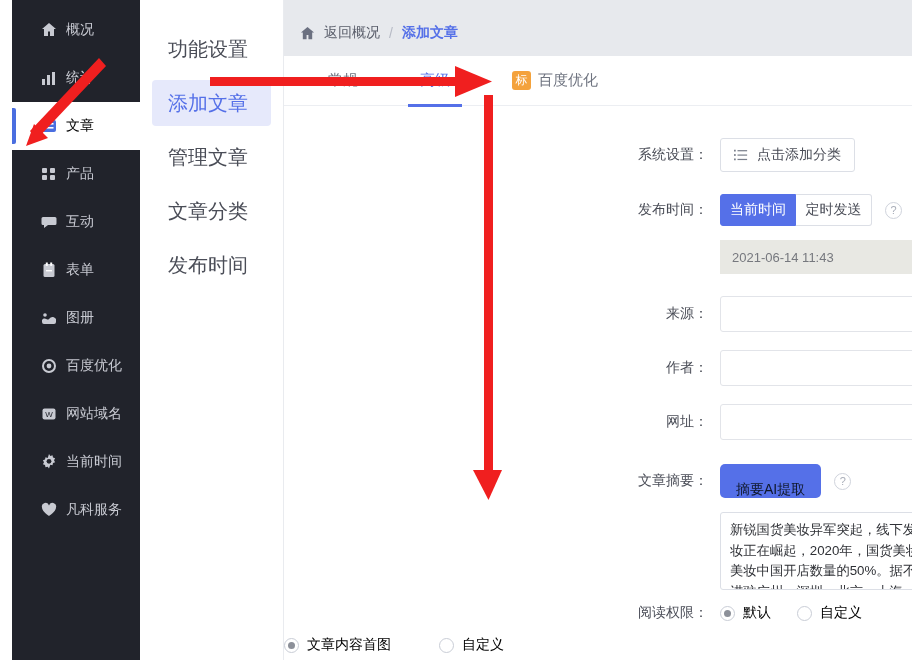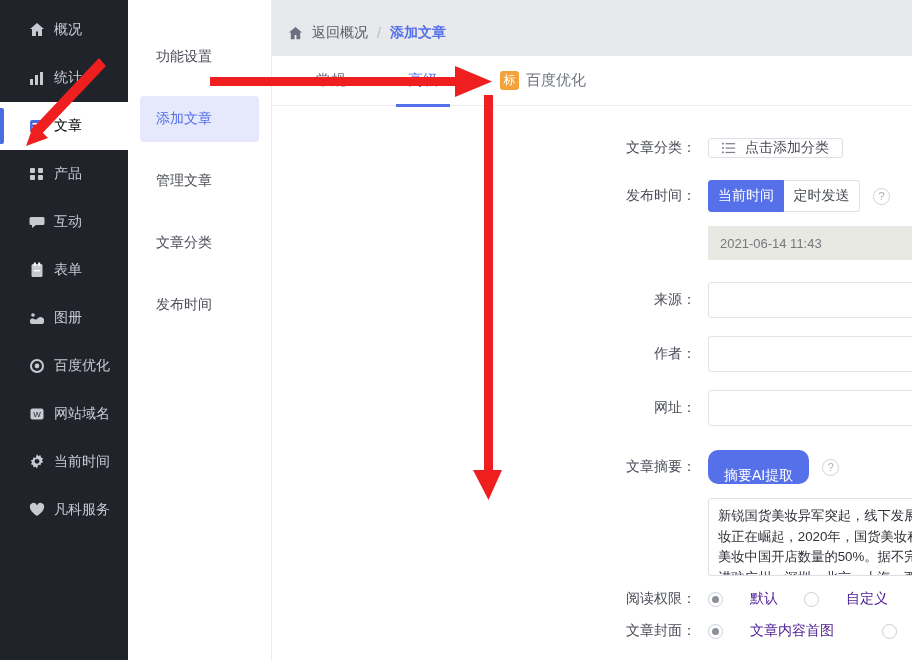--- a/index.html
+++ b/index.html
@@ -10,20 +10,21 @@
     overflow: hidden;
   }
   .app { position: relative; width: 912px; height: 660px; display: flex; }
 
   
   .sidebar {
     width: 128px; height: 660px;
     background: #21232b;
     flex: 0 0 128px;
     padding-top: 6px;
+    margin-left: 12px;
   }
   .side-item {
     position: relative;
     height: 48px;
     display: flex;
     align-items: center;
     padding-left: 28px;
     color: #c8cad2;
     font-size: 14px;
     cursor: pointer;
@@ -52,24 +53,24 @@
   
   .subnav {
     width: 144px; flex: 0 0 144px;
     height: 660px;
     background: #ffffff;
     border-right: 1px solid #e9ebef;
     padding-top: 18px;
   }
   .sub-item {
     height: 46px;
-    margin: 16px 12px;
+    margin: 8px 12px;
     display: flex; align-items: center;
     padding-left: 16px;
-    font-size: 14px;
+    font-size: 20px;
     color: #4a4d57;
     border-radius: 4px;
     cursor: pointer;
   }
   .sub-item.active {
     background: #e6e9fb;
     color: #5570e8;
   }
 
   
@@ -141,21 +142,21 @@
     width: 436px;
     text-align: right;
     padding-right: 12px;
     font-size: 14px;
     color: #4a4d57;
     flex: 0 0 436px;
   }
   .ctl { flex: 1 1 auto; display: flex; align-items: center; }
 
   .btn-outline {
-    height: 20px;
+    height: 34px;
     border: 1px solid #dcdfe6;
     background: #ffffff;
     border-radius: 3px;
     display: inline-flex; align-items: center;
     padding: 0 13px;
     font-size: 14px;
     color: #4a4d57;
     cursor: pointer;
   }
   .btn-outline .li-ico {
@@ -212,23 +213,23 @@
     background: #ffffff;
     padding: 0 10px;
     font-size: 13px;
     color: #333;
     outline: none;
     font-family: inherit;
   }
   .btn-primary {
     height: 34px;
     background: #5570e8;
-    color: #ffffff;
+    color: #0f172a;
     border: none;
-    border-radius: 10px;
+    border-radius: 5px;
     font-size: 14px;
     padding: 17px 16px;
     cursor: pointer;
     font-family: inherit;
   }
 
   .summary-wrap { margin-left: 436px; margin-top: 2px; position: relative; }
   .summary-box {
     width: 455px;
     height: 78px;
@@ -241,23 +242,22 @@
     color: #2f3136;
     overflow: hidden;
     position: relative;
   }
 
   .radio-row { display: flex; align-items: center; }
   .radio {
     display: inline-flex; align-items: center;
     margin-right: 26px;
     font-size: 14px;
-    color: #4c1d95;
-    cursor: pointer;
-    gap: 19px;
+    color: #000000;
+    cursor: pointer;
   }
   .radio .dot {
     width: 15px; height: 15px;
     border: 1px solid #c9cdd6;
     border-radius: 50%;
     margin-right: 8px;
     display: inline-flex; align-items: center; justify-content: center;
     background: #fff;
   }
   .radio.checked .dot::after {
@@ -422,21 +422,21 @@
         </div>
         <div class="tab">
           <span class="badge">标</span>
           <span>百度优化</span>
         </div>
       </div>
 
       <div class="form">
 
         <div class="row" style="margin-top:14px;position:relative">
-          <div class="lbl">文章分类：</div>
+          <div class="lbl">系统设置：</div>
           <div class="ctl">
             <div class="btn-outline">
               <span class="li-ico">
                   <svg viewBox="0 0 16 16">
                     <rect x="0" y="2" width="2" height="2"></rect>
                     <rect x="4" y="2.4" width="11" height="1.4"></rect>
                     <rect x="0" y="7" width="2" height="2"></rect>
                     <rect x="4" y="7.4" width="11" height="1.4"></rect>
                     <rect x="0" y="12" width="2" height="2"></rect>
                     <rect x="4" y="12.4" width="11" height="1.4"></rect>
@@ -512,21 +512,20 @@
               <span>默认</span>
             </span>
             <span class="radio">
               <span class="dot"></span>
               <span>自定义</span>
             </span>
           </div>
         </div>
 
         <div class="row" style="margin-top:14px">
-          <div class="lbl">文章封面：</div>
           <div class="ctl radio-row">
             <span class="radio checked">
               <span class="dot"></span>
               <span>文章内容首图</span>
             </span>
             <span class="radio" style="margin-left:22px">
               <span class="dot"></span>
               <span>自定义</span>
             </span>
           </div>

